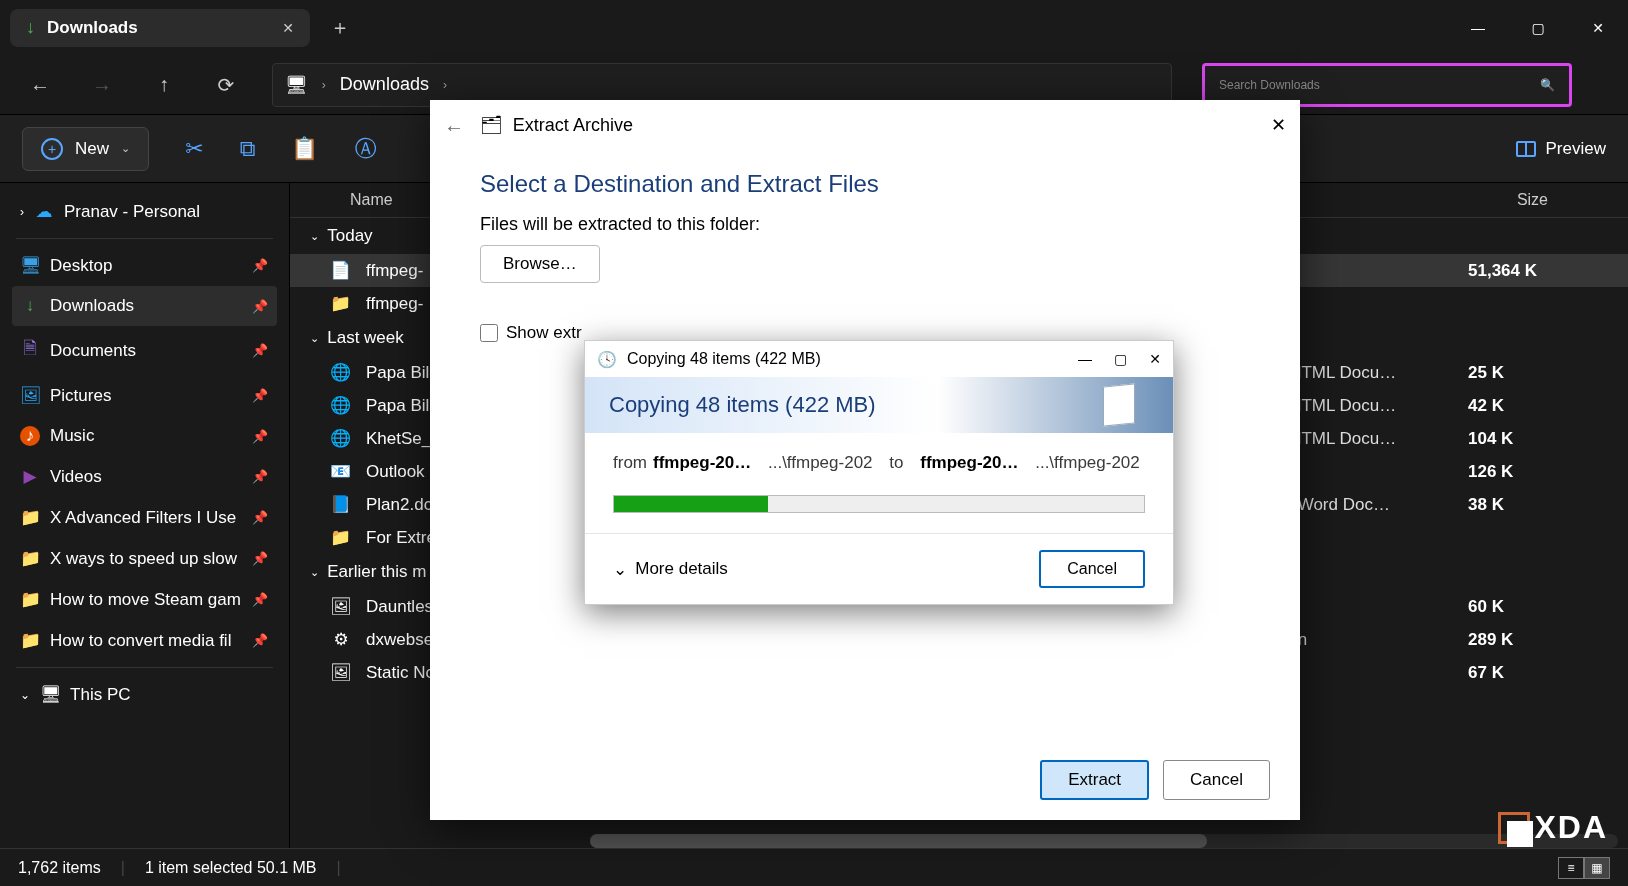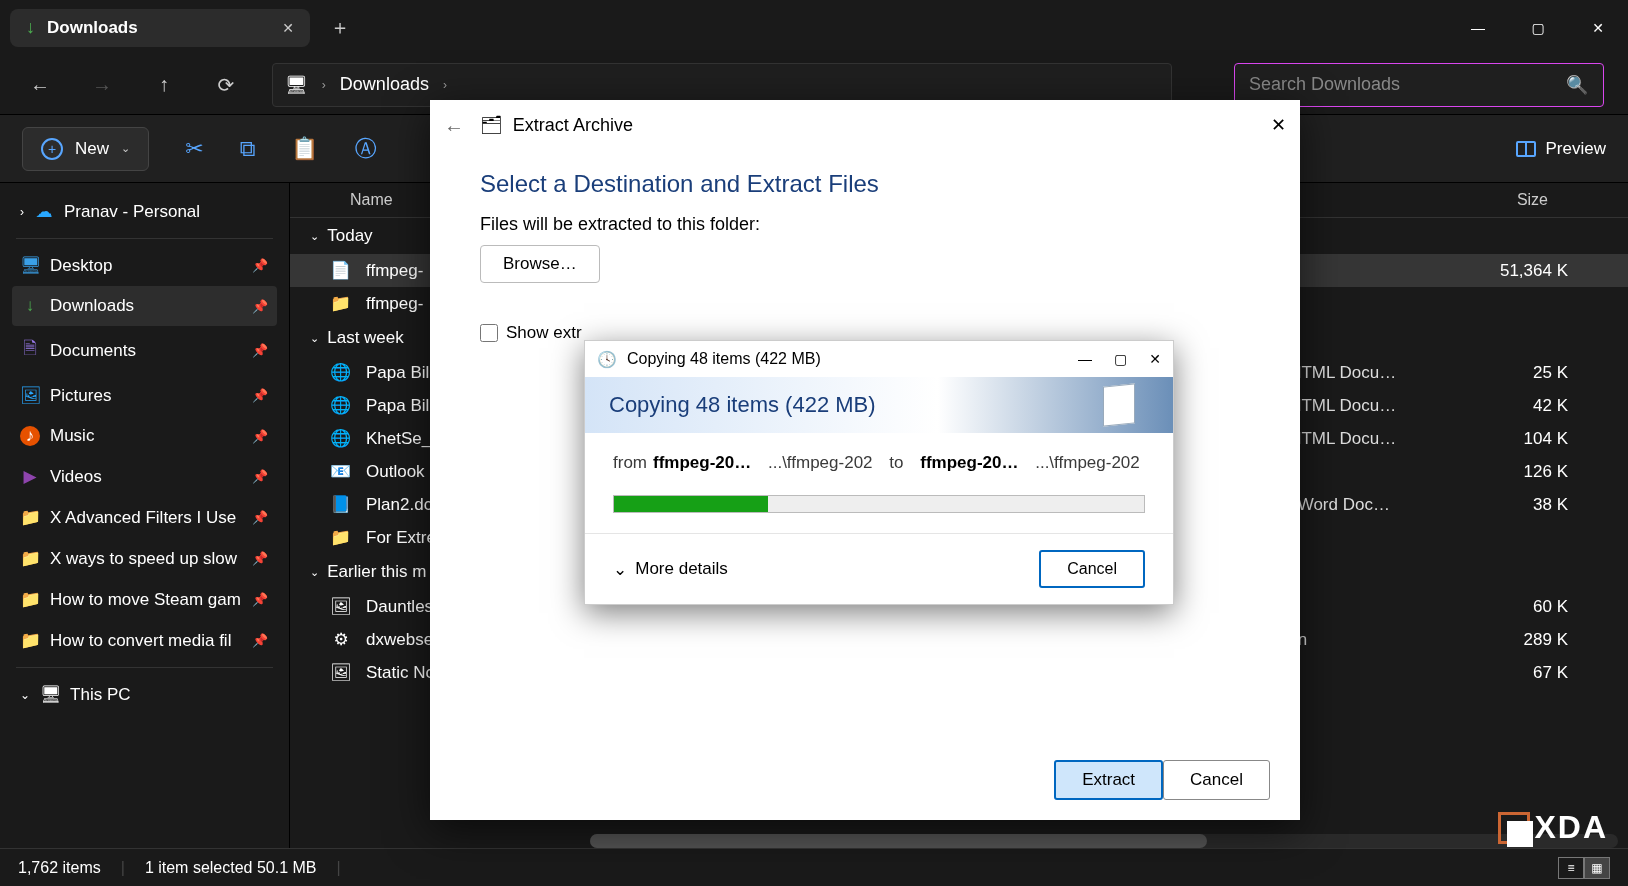--- a/index.html
+++ b/index.html
@@ -14,21 +14,21 @@
 .addtab { width:36px; height:36px; display:flex; align-items:center; justify-content:center; color:#ccc; font-size:20px; margin-left:12px; cursor:pointer; }
 .winctrl { margin-left:auto; display:flex; }
 .winctrl div { width:60px; height:55px; display:flex; align-items:center; justify-content:center; color:#fff; font-size:14px; cursor:pointer; }
 
 
 .navbar { height:60px; display:flex; align-items:center; padding:0 24px; gap:30px; background:#1a1a1a; border-bottom:1px solid #000; }
 .navbtn { color:#ccc; font-size:20px; width:32px; text-align:center; cursor:pointer; }
 .navbtn.disabled { color:#555; }
 .crumbbar { flex:1; max-width:900px; height:44px; background:#1f1f1f; border:1px solid #333; border-radius:4px; display:flex; align-items:center; padding:0 12px; gap:14px; color:#fff; font-size:18px; }
 .crumbbar .chev { color:#999; font-size:12px; }
-.searchbar { width:370px; height:44px; background:#1f1f1f; border:1px solid #d946ef; border-radius:4px; display:flex; align-items:center; padding:0 14px; color:#888; font-size:18px;margin-left:32px; }
+.searchbar { width:370px; height:44px; background:#1f1f1f; border:3px solid #d946ef; border-radius:4px; display:flex; align-items:center; padding:0 14px; color:#888; font-size:12px; }
 .searchbar .sicon { margin-left:auto; }
 
 
 .toolbar { height:68px; display:flex; align-items:center; padding:0 22px; gap:36px; background:#202020; border-bottom:1px solid #000; }
 .newbtn { display:flex; align-items:center; gap:12px; background:#2c2c2c; padding:10px 18px; border-radius:6px; border:1px solid #444; font-size:17px; }
 .newbtn .plus { width:22px; height:22px; border:2px solid #58a6ff; border-radius:50%; display:flex; align-items:center; justify-content:center; color:#58a6ff; font-size:14px; }
 .tbicon { color:#58a6ff; font-size:22px; cursor:pointer; }
 .preview { margin-left:auto; display:flex; align-items:center; gap:10px; font-size:17px; color:#fff; }
 .preview .picon { width:20px; height:16px; border:2px solid #58a6ff; border-radius:2px; position:relative; }
 .preview .picon::after { content:""; position:absolute; right:0; top:0; bottom:0; width:7px; border-left:2px solid #58a6ff; }
@@ -47,21 +47,21 @@
 .main { flex:1; background:#1a1a1a; position:relative; overflow:hidden; }
 .listhead { display:flex; padding:8px 60px; font-size:16px; color:#ccc; border-bottom:1px solid #333; }
 .listhead .h1{flex:1} .listhead .h2{width:230px} .listhead .h3{width:120px;text-align:right;padding-right:20px}
 .grp { display:flex; align-items:center; gap:8px; padding:8px 20px; color:#fff; font-size:17px; }
 .grp .car{font-size:11px;}
 .frow { display:flex; align-items:center; padding:6px 40px; font-size:17px; color:#fff; gap:14px; }
 .frow.sel { background:#363636; }
 .frow .fi { width:22px; text-align:center; }
 .frow .fn { flex:1; white-space:nowrap; overflow:hidden; text-overflow:ellipsis; }
 .frow .ft { width:230px; color:#ddd; white-space:nowrap; overflow:hidden; text-overflow:ellipsis; }
-.frow .fs { width:120px; text-align:right; padding-right:20px; }
+.frow .fs { width:120px; padding-right:20px;font-weight:bold; }
 .scrollx { position:absolute; bottom:0; left:300px; right:10px; height:14px; background:#2a2a2a; border-radius:7px; }
 .scrollx .thumb{height:100%;width:60%;background:#555;border-radius:7px;}
 
 .status { height:38px; display:flex; align-items:center; padding:0 18px; gap:20px; font-size:16px; color:#fff; background:#1a1a1a; border-top:1px solid #333; }
 .status .vsep{color:#444;}
 .viewtog{margin-left:auto;display:flex;gap:0;} .viewtog div{width:26px;height:22px;border:1px solid #777;display:flex;align-items:center;justify-content:center;font-size:12px;}
 
 
 .overlay { position:absolute; left:430px; top:100px; width:870px; height:720px; background:#fff; color:#000; box-shadow:0 10px 40px rgba(0,0,0,.6); display:flex; flex-direction:column; }
 .ohd { display:flex; align-items:center; height:50px; padding:0 14px; }
@@ -70,21 +70,21 @@
 .ohd .ott{font-size:18px;}
 .ohd .close{margin-left:auto;font-size:18px;cursor:pointer;}
 .obody { padding:20px 50px; flex:1; }
 .obody h2 { color:#1a3e7a; font-size:24px; font-weight:400; margin-bottom:16px; }
 .obody .lbl { font-size:18px; margin-bottom:10px; }
 .pathrow { display:flex; gap:12px; }
 .pathrow input { flex:1; font-size:18px; padding:8px; border:1px solid #ccc; }
 .pathrow button { padding:8px 22px; font-size:17px; background:#fff; border:1px solid #bbb; border-radius:4px; }
 .chk { margin-top:40px; font-size:17px; display:flex; align-items:center; gap:8px; }
 .chk input{width:18px;height:18px;}
-.ofoot { display:flex; justify-content:flex-end; padding:20px 30px; }
+.ofoot { display:flex; justify-content:flex-end; gap:14px; padding:20px 30px; }
 .ofoot button { padding:8px 26px; font-size:17px; border:1px solid #888; background:#fff; border-radius:3px; }
 .ofoot button.primary { background:#cfe6fb; border:2px solid #0067c0; }
 
 
 .copyd { position:absolute; left:584px; top:340px; width:590px; background:#fff; color:#000; box-shadow:0 8px 30px rgba(0,0,0,.5); border:1px solid #ccc; }
 .copyd .ctb { height:36px; display:flex; align-items:center; padding:0 12px; gap:10px; font-size:16px; }
 .copyd .ctb .cwc{margin-left:auto;display:flex;gap:22px;font-size:14px;}
 .copyd .chd { height:56px; background:linear-gradient(90deg,#d4e4f7 0%,#fff 60%,#6b8fb8 100%); display:flex; align-items:center; padding:0 24px; font-size:22px; color:#1a3e7a; position:relative; }
 .copyd .chd .cdoc{position:absolute;right:38px;top:8px;width:32px;height:40px;background:#fff;border:1px solid #9ab;transform:skewY(-6deg);}
 .copyd .cbody { padding:20px 28px; font-size:17px; }

